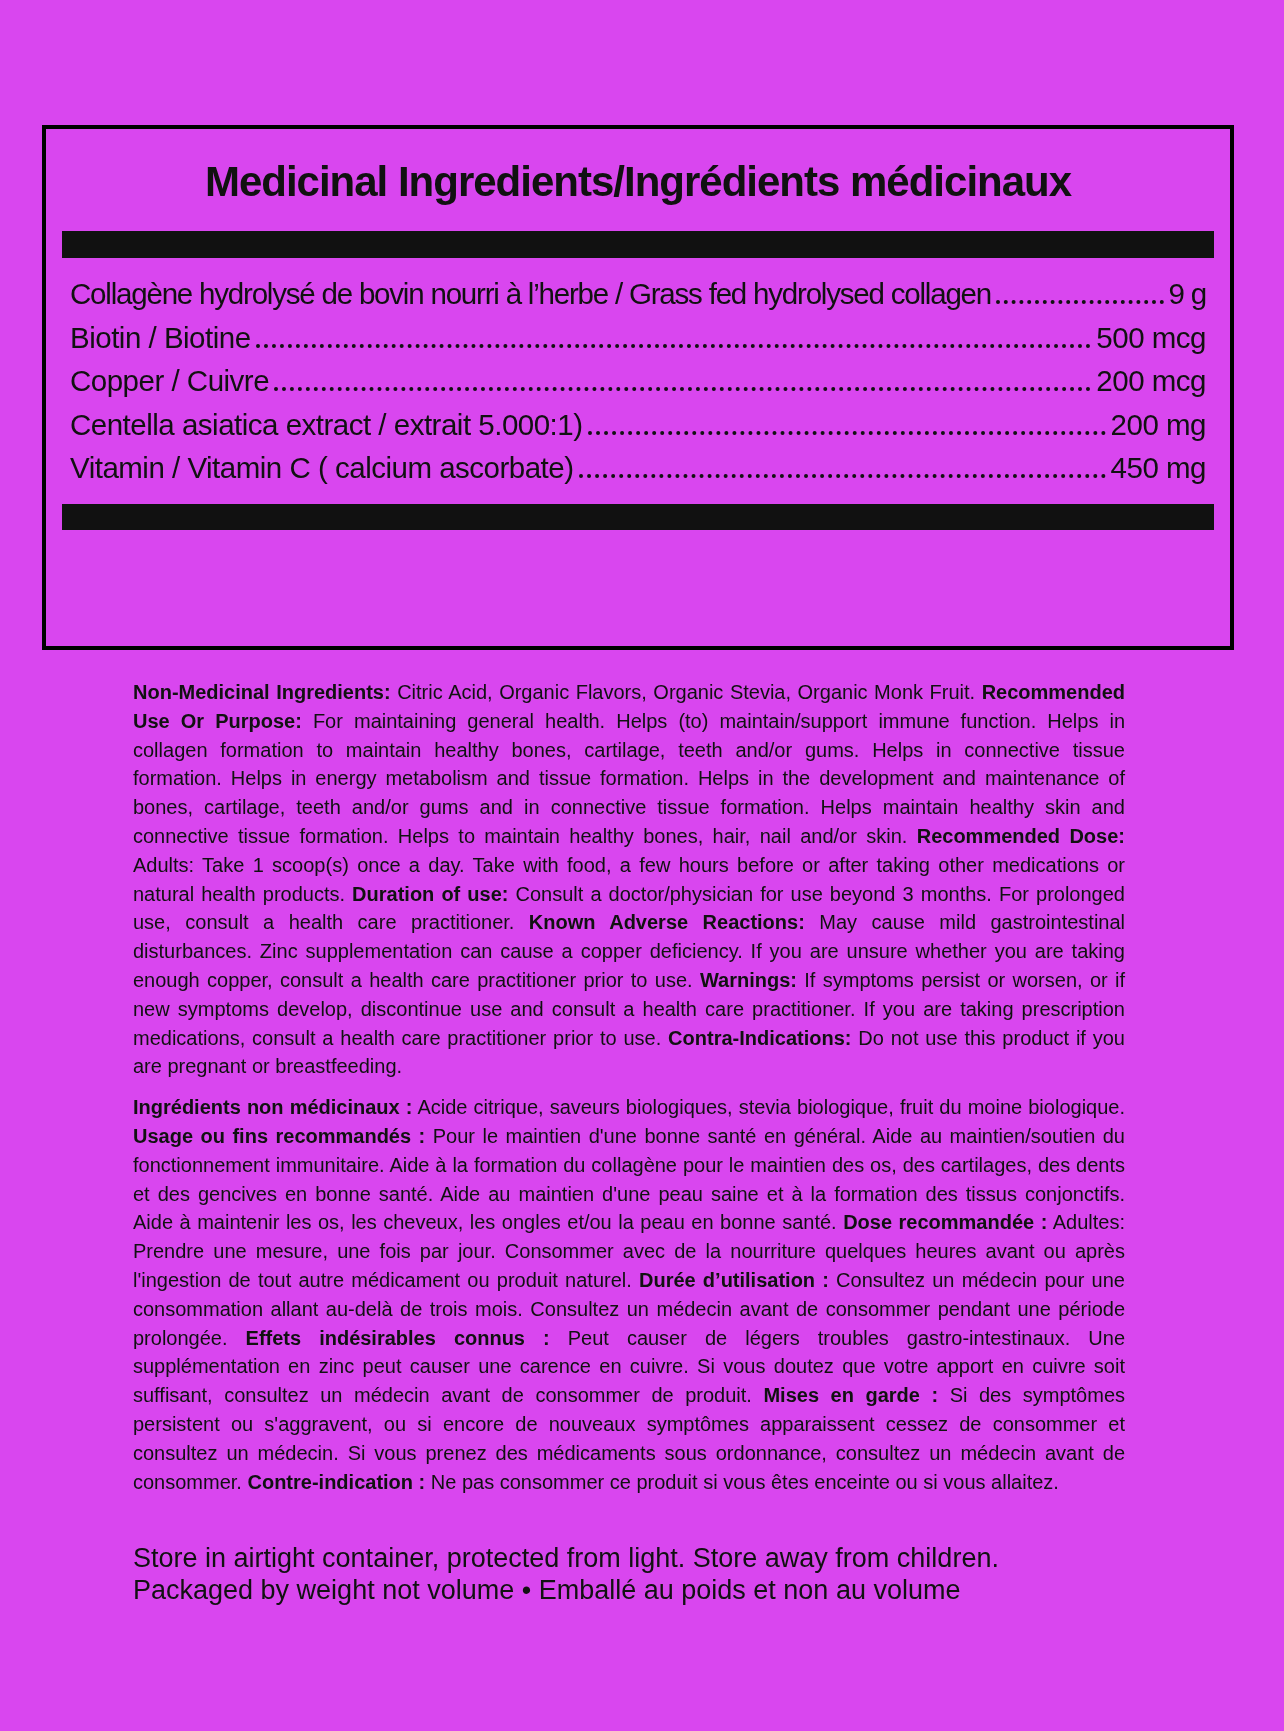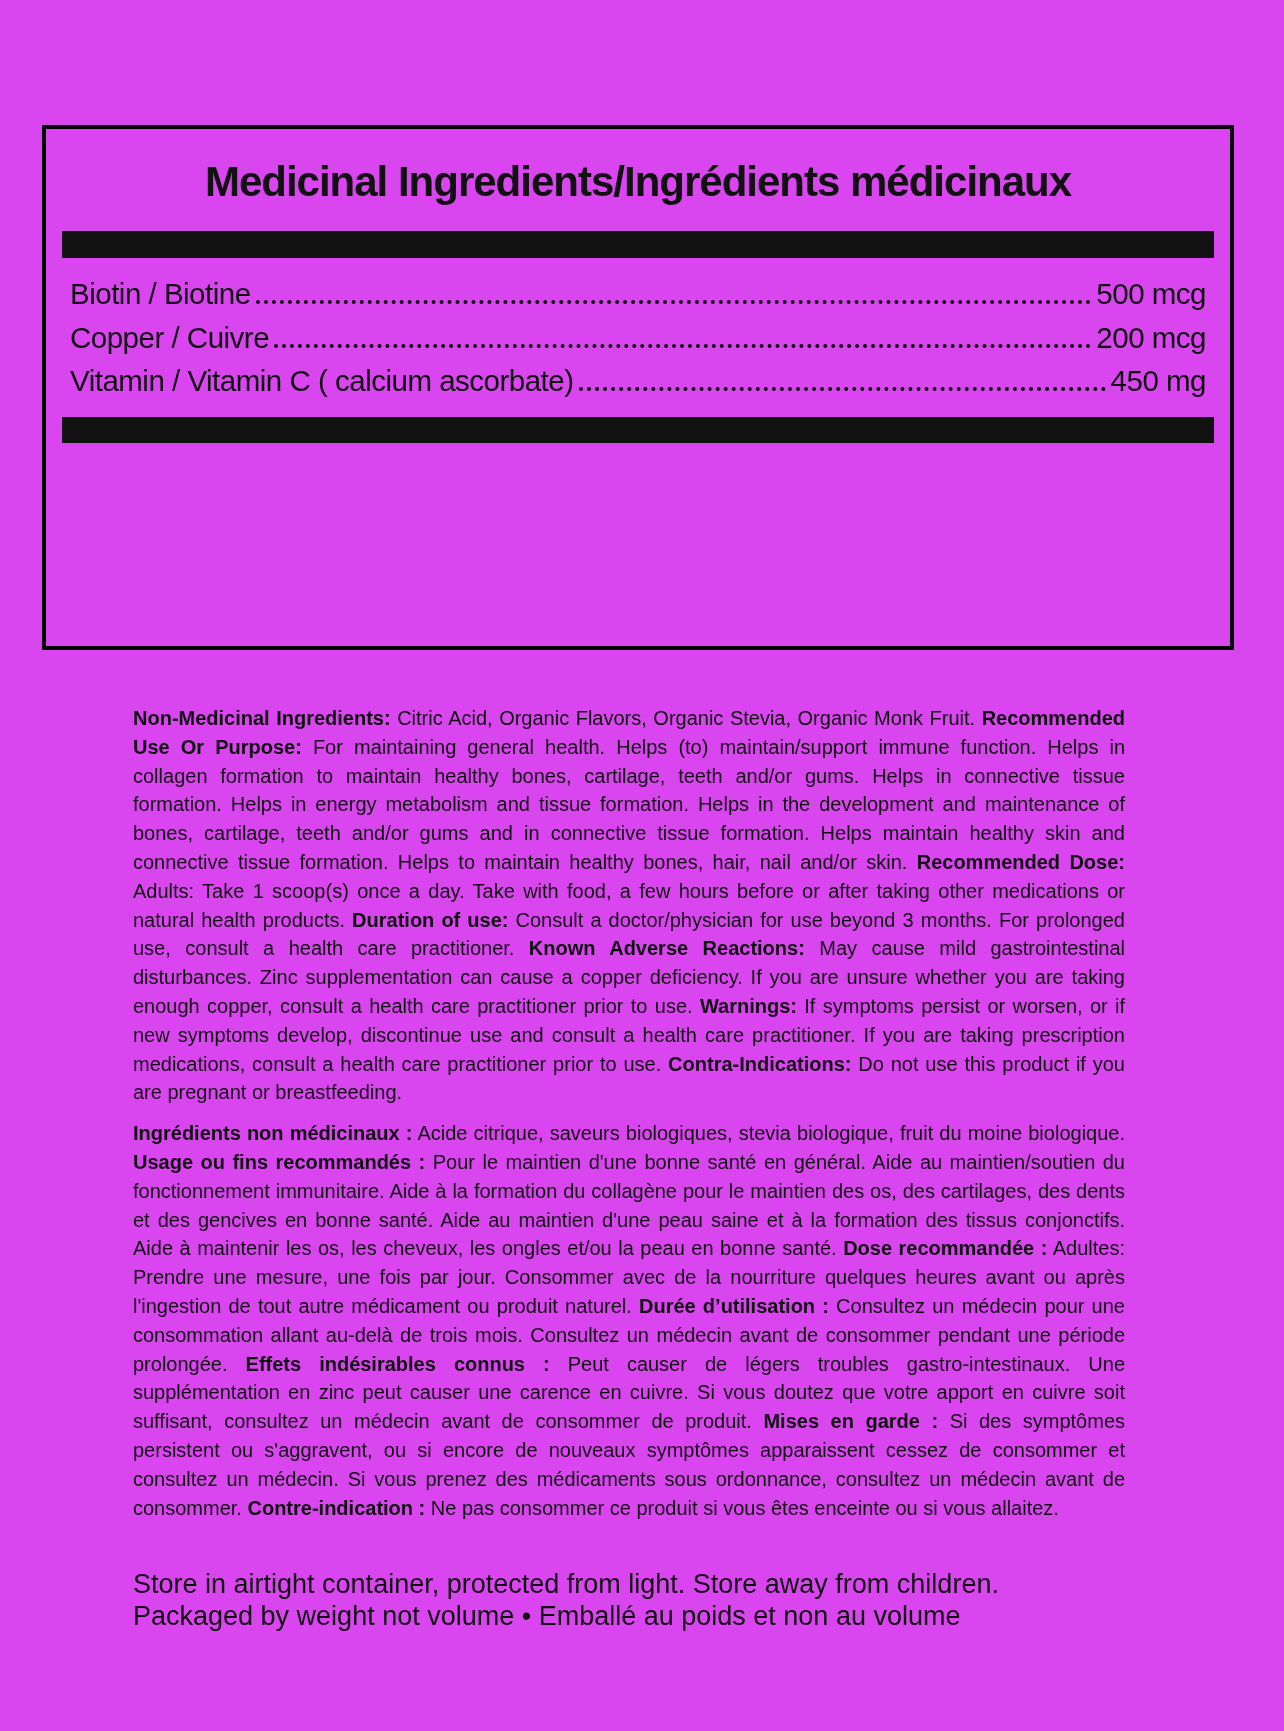--- a/index.html
+++ b/index.html
@@ -63,21 +63,21 @@
     min-width: 8px;
     border-bottom: 4px dotted #111111;
     margin: 0 5px 9px 5px;
   }
   .ival { white-space: nowrap; }
 
   
   .text-col {
     position: absolute;
     left: 133px;
-    top: 704px;
+    top: 678px;
     width: 992px;
   }
   .para {
     font-size: 20px;
     line-height: 28.8px;
     text-align: justify;
     margin: 0 0 12px 0;
   }
   .para strong { font-weight: bold; }
 
@@ -93,29 +93,39 @@
 </head>
 <body>
 
 <div class="page">
 
   <div class="label-box">
     <div class="panel-title">Medicinal Ingredients/Ingrédients médicinaux</div>
     <div class="bar top"></div>
 
     <div class="rows">
+      <div class="row long">
+        <span class="iname">Collagène hydrolysé de bovin nourri à l’herbe / Grass fed hydrolysed collagen</span>
+        <span class="leader"></span>
+        <span class="ival">9 g</span>
+      </div>
       <div class="row">
         <span class="iname">Biotin / Biotine</span>
         <span class="leader"></span>
         <span class="ival">500 mcg</span>
       </div>
       <div class="row">
         <span class="iname">Copper / Cuivre</span>
         <span class="leader"></span>
         <span class="ival">200 mcg</span>
+      </div>
+      <div class="row">
+        <span class="iname">Centella asiatica extract / extrait 5.000:1)</span>
+        <span class="leader"></span>
+        <span class="ival">200 mg</span>
       </div>
       <div class="row">
         <span class="iname">Vitamin / Vitamin C ( calcium ascorbate)</span>
         <span class="leader"></span>
         <span class="ival">450 mg</span>
       </div>
     </div>
 
     <div class="bar bottom"></div>
   </div>

